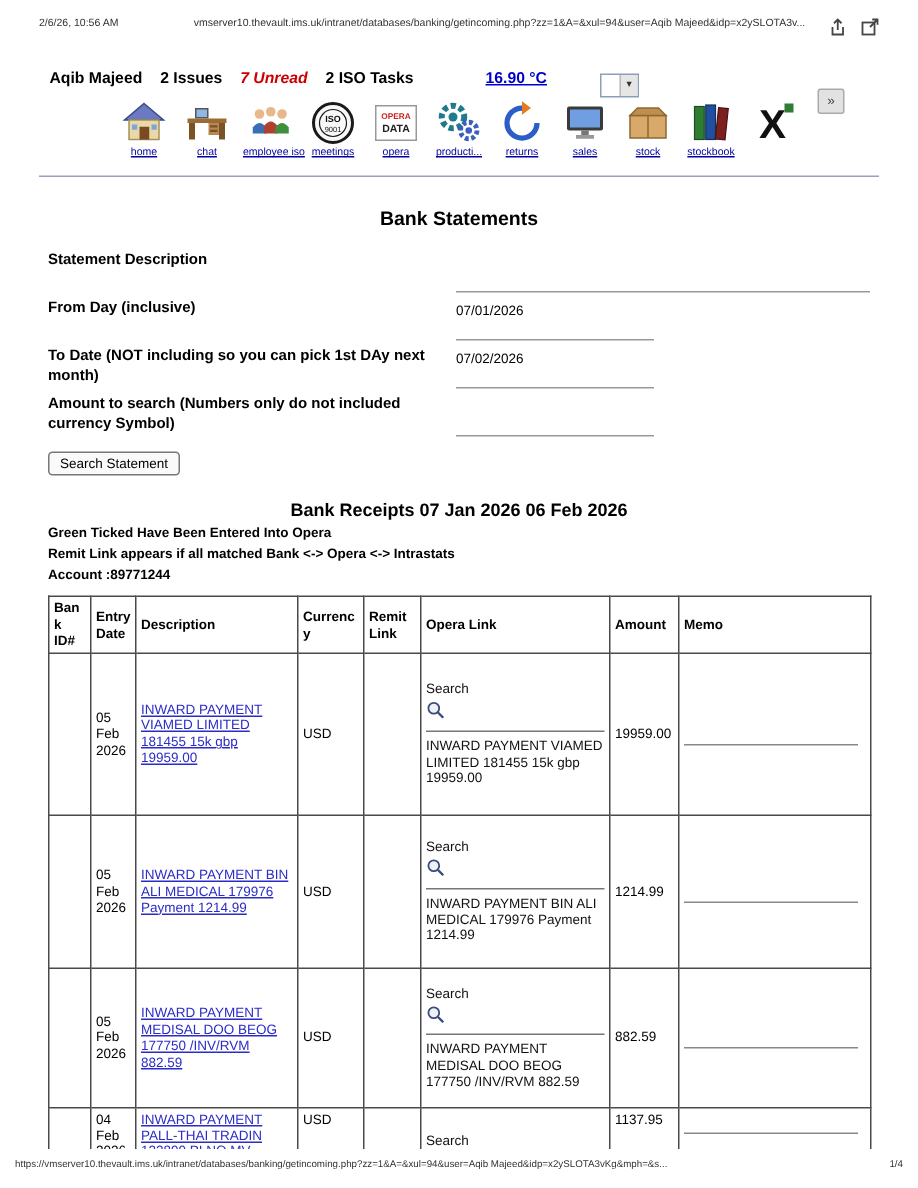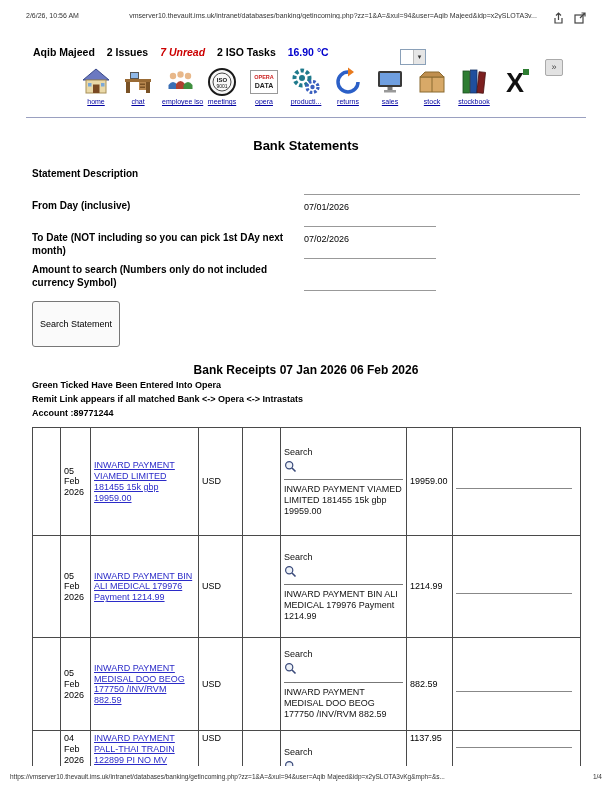--- a/index.html
+++ b/index.html
@@ -15,21 +15,21 @@
   .ph-icons{display:flex;gap:8px;margin-left:8px;}
   .print-footer{position:absolute;left:0;right:0;bottom:0;height:26px;background:#fff;z-index:20;
                 display:flex;justify-content:space-between;padding:7px 10px 0 10px;box-sizing:border-box;
                 font-size:6.5px;color:#333;}
   .pf-url{max-width:540px;overflow:hidden;white-space:nowrap;}
 
   
   .user-bar{position:absolute;top:46px;left:33px;font-size:10.5px;font-weight:bold;}
   .user-bar span{margin-right:9px;}
   .unread{color:#cc0000;font-style:italic;}
-  .temp{color:#0000cc;cursor:pointer;}
+  .temp{color:#0000cc;text-decoration:underline;cursor:pointer;margin-left:36px;}
   .dropdown{position:absolute;top:49px;left:400px;width:24px;height:14px;border:1px solid #8aa0b8;
             background:#fff;display:flex;}
   .dd-arrow{margin-left:auto;width:11px;background:#e6e6e6;border-left:1px solid #bbb;
             font-size:7px;line-height:13px;text-align:center;color:#333;}
   .expand-btn{position:absolute;top:59px;left:545px;width:16px;height:15px;background:#e2e2e2;
               border:1px solid #aaa;border-radius:2px;font-size:9px;line-height:14px;text-align:center;color:#444;}
 
   
   .nav{position:absolute;top:66px;left:0;right:0;display:flex;justify-content:center;gap:6px;}
   .nav-item{width:36px;text-align:center;cursor:pointer;}
@@ -40,21 +40,21 @@
   
   .main{position:absolute;top:138px;left:32px;right:32px;}
   .title1{text-align:center;font-weight:bold;font-size:13px;}
   .bform{margin-top:15px;}
   .frow{display:flex;align-items:flex-start;margin-bottom:5px;}
   .flabel{width:272px;font-weight:bold;font-size:10px;line-height:1.25;flex:0 0 272px;}
   .finput{border-bottom:1px solid #999;height:12px;font-size:9px;display:flex;align-items:flex-end;padding-bottom:14px;}
   .wide{flex:1;}
   .datew{width:132px;}
   .search-btn{margin-top:5px;font-size:9px;font-family:"Liberation Sans",sans-serif;background:#fafafa;
-              border:1.5px solid #777;border-radius:3px;padding:17px 7px;cursor:pointer;}
+              border:1.5px solid #777;border-radius:3px;padding:2px 7px;cursor:pointer;}
   .title2{text-align:center;font-weight:bold;font-size:12px;margin-top:16px;}
   .note{text-align:left;font-weight:bold;font-size:9px;margin-top:3px;line-height:1.2;}
 
   
   table.receipts{margin-top:9px;width:548px;border-collapse:collapse;table-layout:fixed;}
   table.receipts th,table.receipts td{border:1.5px solid #4a4a4a;font-size:9px;padding:2px 3px;
       vertical-align:middle;text-align:left;word-wrap:break-word;line-height:1.2;}
   table.receipts th{font-weight:bold;}
   td.memo-cell{vertical-align:top;}
   a.desc-link{color:#2b2bc8;text-decoration:underline;cursor:pointer;}
@@ -264,20 +264,30 @@
         <col style="width:28px">
           <col style="width:30px">
           <col style="width:108px">
           <col style="width:44px">
         <col style="width:38px">
           <col style="width:126px">
           <col style="width:46px">
           <col style="width:128px">
       </colgroup>
       <tbody>
+          <tr>
+        <th>Bank ID#</th>
+        <th>Entry Date</th>
+        <th>Description</th>
+        <th>Currency</th>
+        <th>Remit Link</th>
+        <th>Opera Link</th>
+        <th>Amount</th>
+        <th>Memo</th>
+      </tr>
 
       <tr style="height:108px;">
         <td></td>
         <td>05 Feb 2026</td>
         <td><a class="desc-link">INWARD PAYMENT VIAMED LIMITED 181455 15k gbp 19959.00</a></td>
         <td>USD</td>
         <td></td>
         <td class="opera-cell">
           <span class="search-lbl">Search</span>
           <span class="mag"><svg width="13" height="13" viewBox="0 0 13 13">

